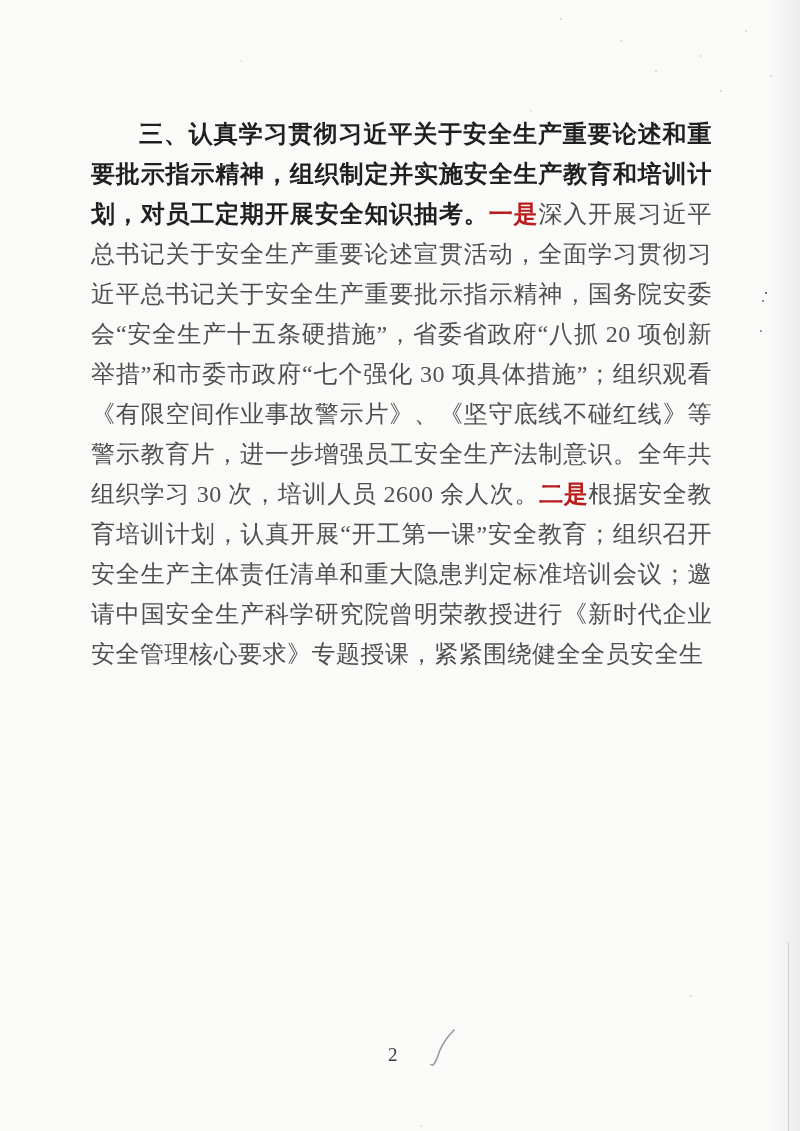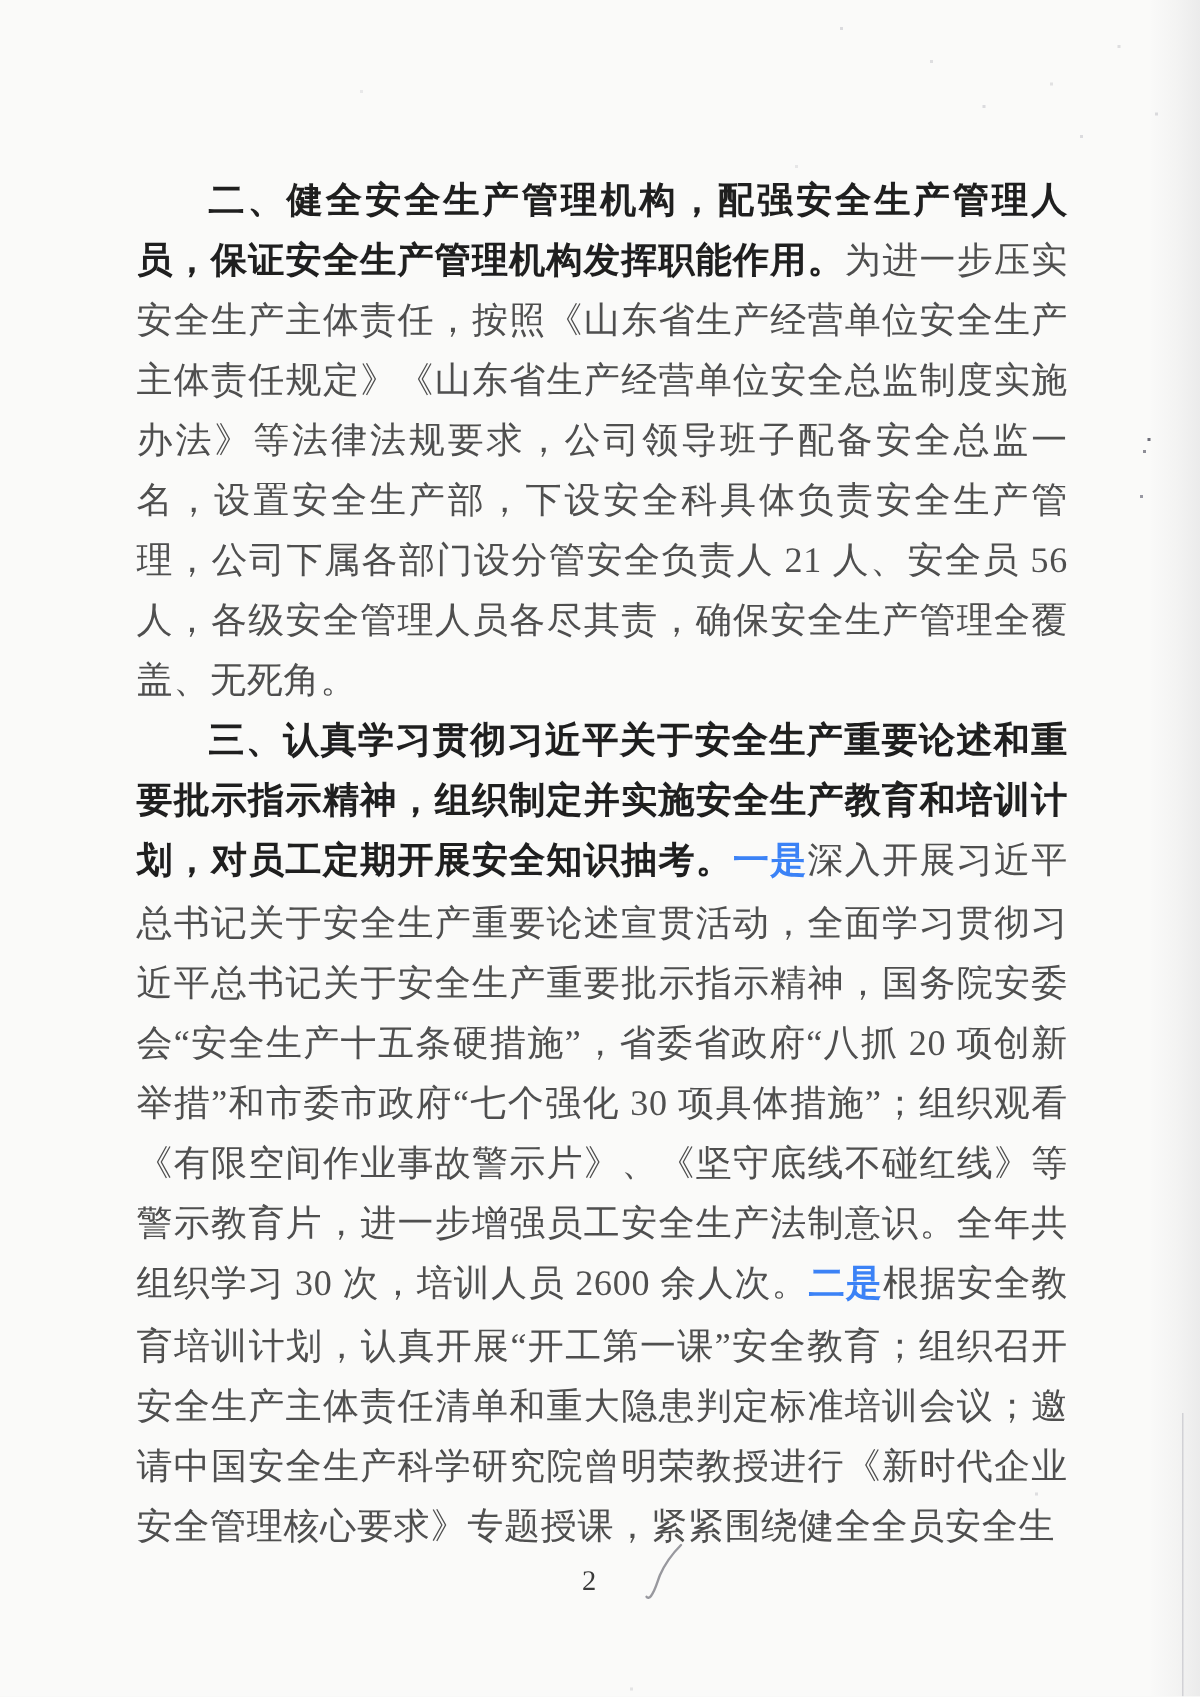--- a/index.html
+++ b/index.html
@@ -34,23 +34,23 @@
     font-family: "Liberation Sans", sans-serif;
     font-weight: 700;
     color: #1f1f1f;
   }
   .seg-body {
     font-family: "Liberation Serif", serif;
     font-weight: 400;
     color: #4f4f4f;
   }
   .seg-em {
-    font-family: Liberation Mono, monospace;
+    font-family: Liberation Serif, serif;
     font-weight: 600;
-    color: #3b82f6;
+    color: #b91c1c;
   }
   .page-number {
     position: absolute;
     left: 388px;
     top: 1044px;
     font-size: 19px;
     color: #3a3a3a;
     font-family: "Liberation Serif", serif;
   }
   .tick-mark {
@@ -102,21 +102,20 @@
       420px 1125px 0 0 rgba(150, 150, 160, 0.22);
   }
 </style>
 </head>
 <body>
 
 <div class="scan-page">
 
   <div class="doc-body">
 
-    <p class="para"><span class="seg-bold">二、健全安全生产管理机构，配强安全生产管理人员，保证安全生产管理机构发挥职能作用。</span><span class="seg-body">为进一步压实安全生产主体责任，按照《山东省生产经营单位安全生产主体责任规定》《山东省生产经营单位安全总监制度实施办法》等法律法规要求，公司领导班子配备安全总监一名，设置安全生产部，下设安全科具体负责安全生产管理，公司下属各部门设分管安全负责人 21 人、安全员 56 人，各级安全管理人员各尽其责，确保安全生产管理全覆盖、无死角。</span></p>
 
     <p class="para"><span class="seg-bold">三、认真学习贯彻习近平关于安全生产重要论述和重要批示指示精神，组织制定并实施安全生产教育和培训计划，对员工定期开展安全知识抽考。</span><span class="seg-em">一是</span><span class="seg-body">深入开展习近平总书记关于安全生产重要论述宣贯活动，全面学习贯彻习近平总书记关于安全生产重要批示指示精神，国务院安委会“安全生产十五条硬措施”，省委省政府“八抓 20 项创新举措”和市委市政府“七个强化 30 项具体措施”；组织观看《有限空间作业事故警示片》、《坚守底线不碰红线》等警示教育片，进一步增强员工安全生产法制意识。全年共组织学习 30 次，培训人员 2600 余人次。</span><span class="seg-em">二是</span><span class="seg-body">根据安全教育培训计划，认真开展“开工第一课”安全教育；组织召开安全生产主体责任清单和重大隐患判定标准培训会议；邀请中国安全生产科学研究院曾明荣教授进行《新时代企业安全管理核心要求》专题授课，紧紧围绕健全全员安全生</span></p>
 
   </div>
 
   <span class="page-number">2</span>
 
   <svg class="tick-mark" viewBox="0 0 32 42" xmlns="http://www.w3.org/2000/svg">
     <path d="M 27 3 C 22 8, 17 14, 13 23 C 11 28, 10 33, 7 37 C 6 38.5, 4.5 38.5, 4 37.5" fill="none" stroke="#98989e" stroke-width="1.6" stroke-linecap="round"></path>
   </svg>

